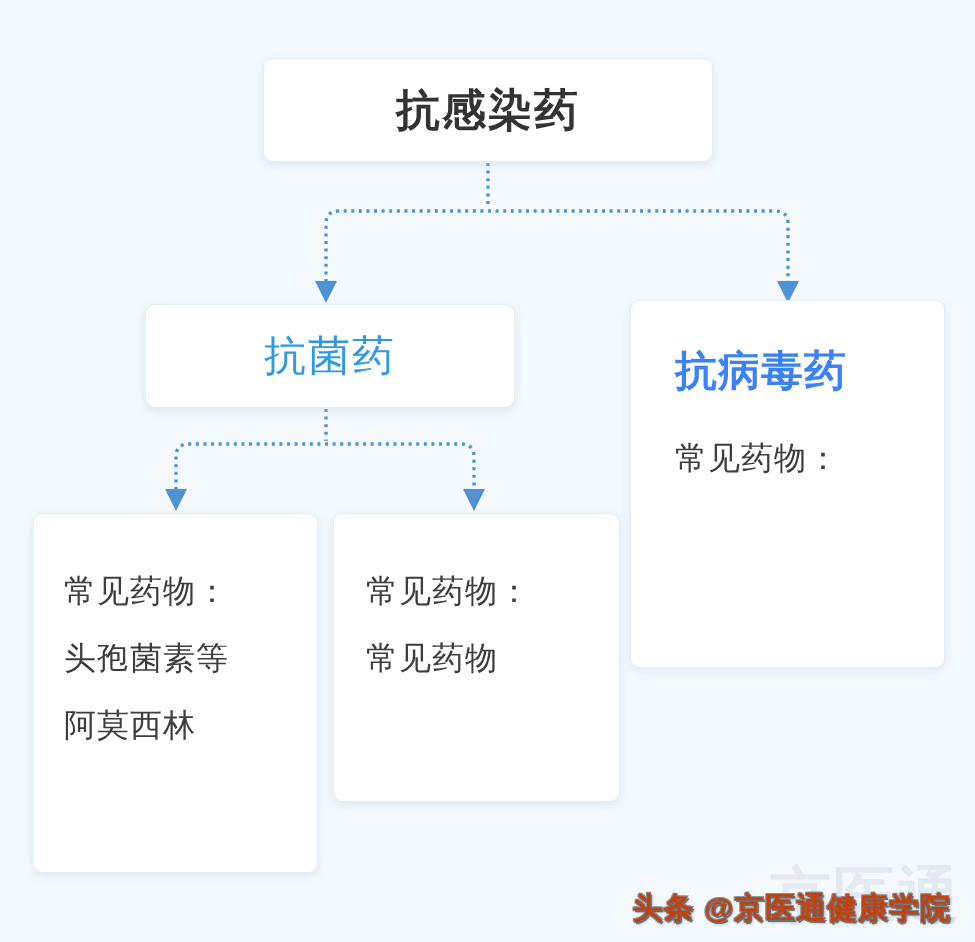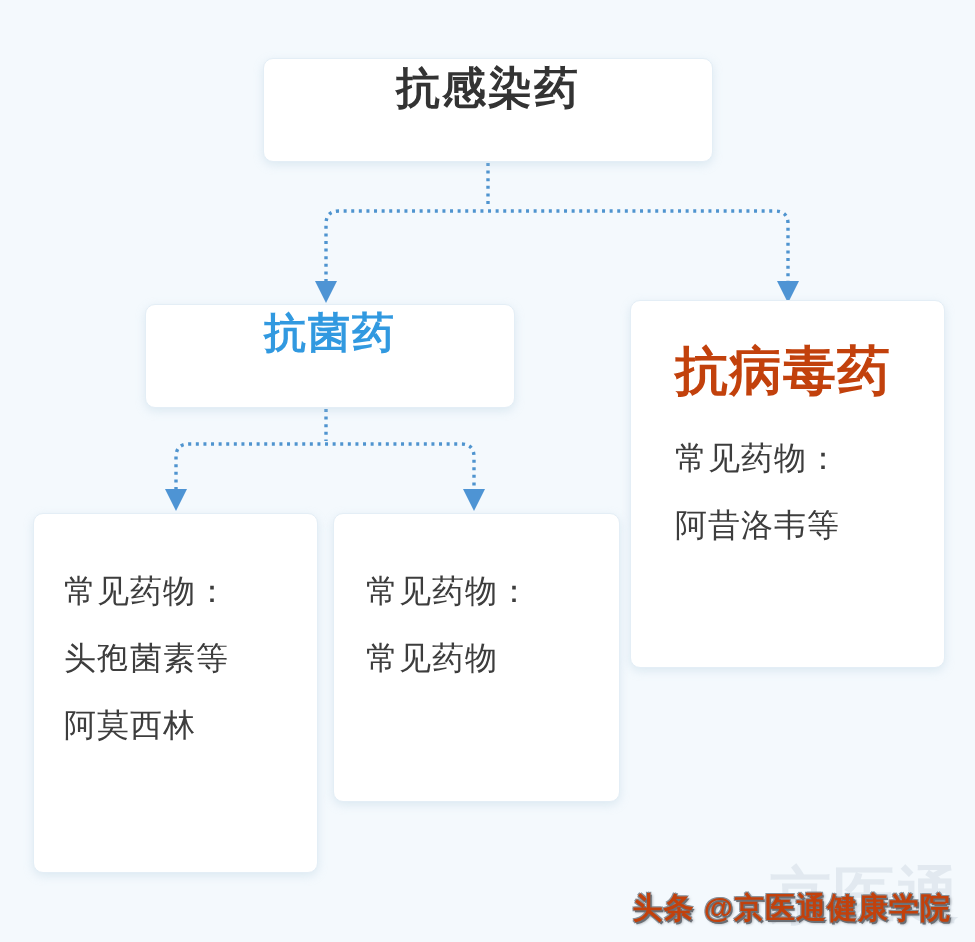--- a/index.html
+++ b/index.html
@@ -24,44 +24,44 @@
   }
   .node {
     position: absolute;
     background: #ffffff;
     border: 1px solid #e4eef6;
     border-radius: 10px;
     box-shadow: 0 3px 10px rgba(176, 203, 222, 0.35);
   }
   .node.center-label {
     display: flex;
-    align-items: flex-start;
+    align-items: center;
     justify-content: center;
   }
   .root-box   { left: 263px; top: 58px;  width: 450px; height: 104px; }
   .group-box  { left: 145px; top: 304px; width: 370px; height: 104px; }
   .leaf-antibacterial { left: 33px;  top: 513px; width: 285px; height: 360px; padding: 44px 20px 0 30px; }
   .leaf-antifungal    { left: 333px; top: 513px; width: 287px; height: 289px; padding: 44px 20px 0 32px; }
   .leaf-antiviral     { left: 630px; top: 300px; width: 315px; height: 368px; padding: 46px 20px 0 44px; }
   .root-title {
     font-size: 44px;
     font-weight: bold;
     color: #333333;
     letter-spacing: 2px;
   }
   .group-title {
     font-size: 42px;
-    font-weight: bold;
+    font-weight: normal;
     color: #3199e0;
     letter-spacing: 2px;
   }
   .leaf-title {
-    font-size: 53px;
+    font-size: 42px;
     font-weight: bold;
-    color: #c2410c;
+    color: #3b82f6;
     letter-spacing: 1px;
     margin-bottom: 30px;
     line-height: 48px;
   }
   .leaf-line {
     font-size: 32px;
     color: #3d3d3d;
     line-height: 67px;
     letter-spacing: 1px;
     white-space: nowrap;
@@ -131,19 +131,18 @@
   </div>
 
   <div class="node leaf-antifungal">
     <div class="leaf-line">常见药物：</div>
     <div class="leaf-line">常见药物</div>
   </div>
 
   <div class="node leaf-antiviral">
     <div class="leaf-title">抗病毒药</div>
     <div class="leaf-line">常见药物：</div>
-    <div class="leaf-line">阿昔洛韦等</div>
   </div>
 
   <div class="brand-watermark">京医通</div>
   <div class="credit-line">头条 @京医通健康学院</div>
 
 </div>
 
 </body></html>

